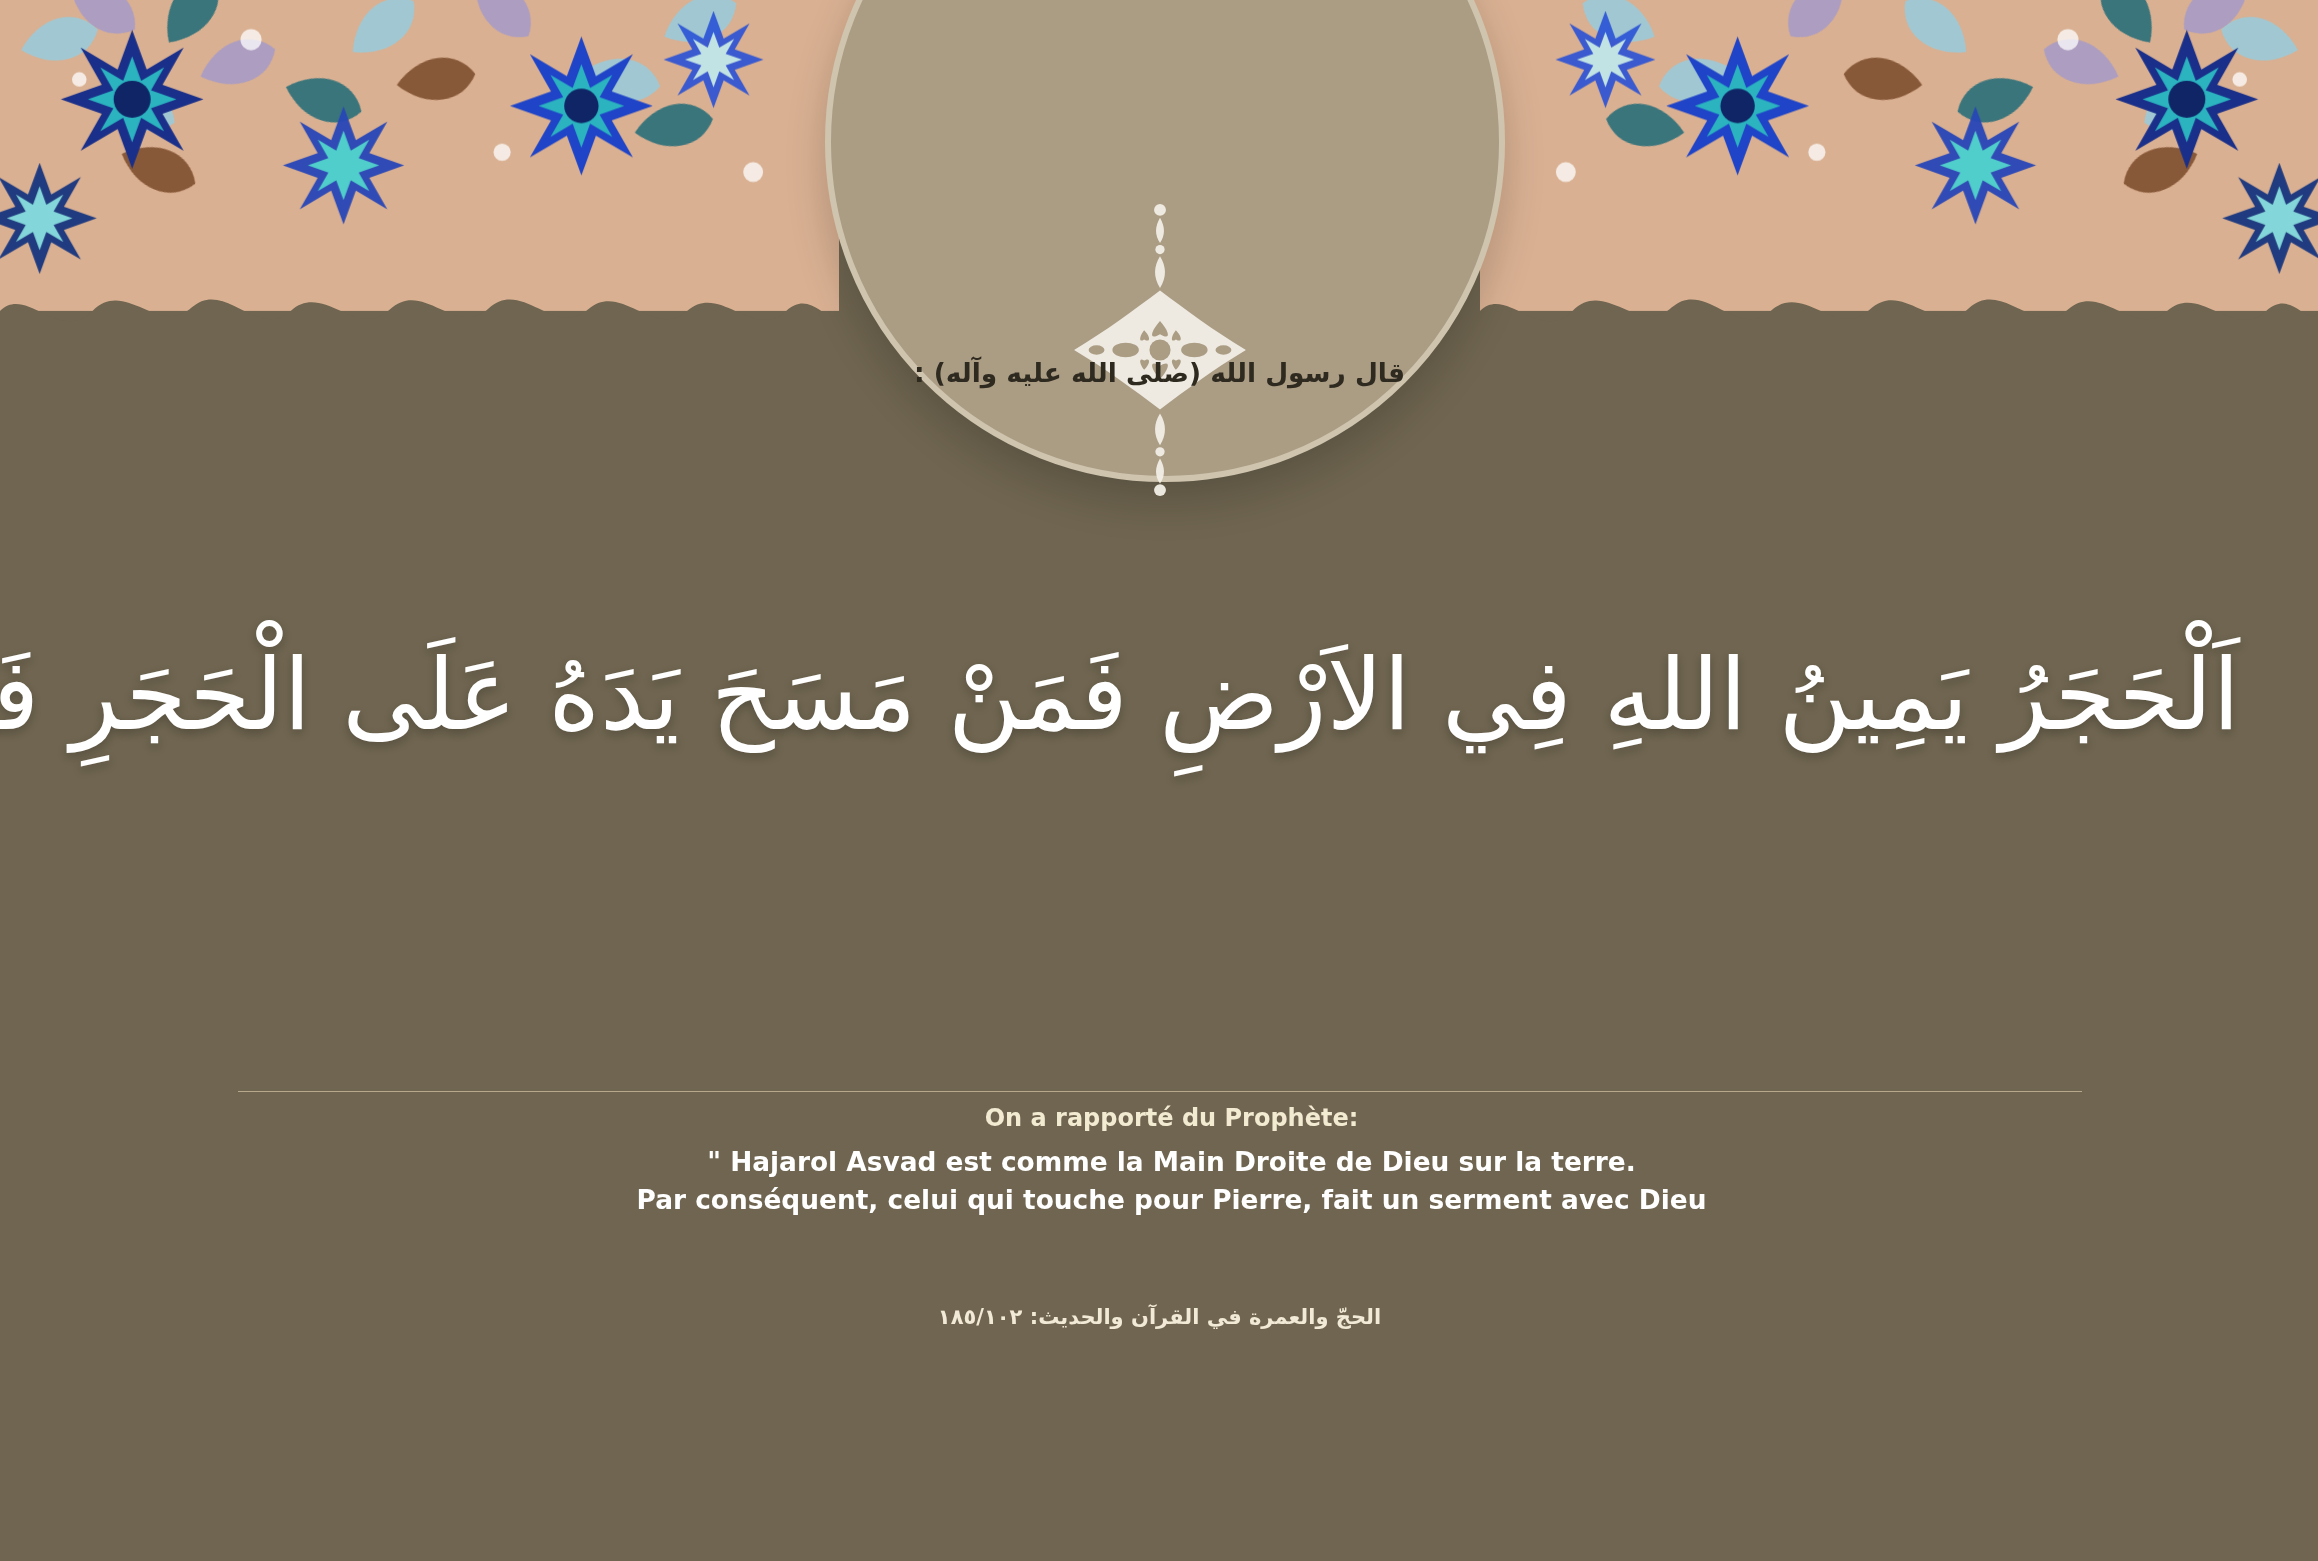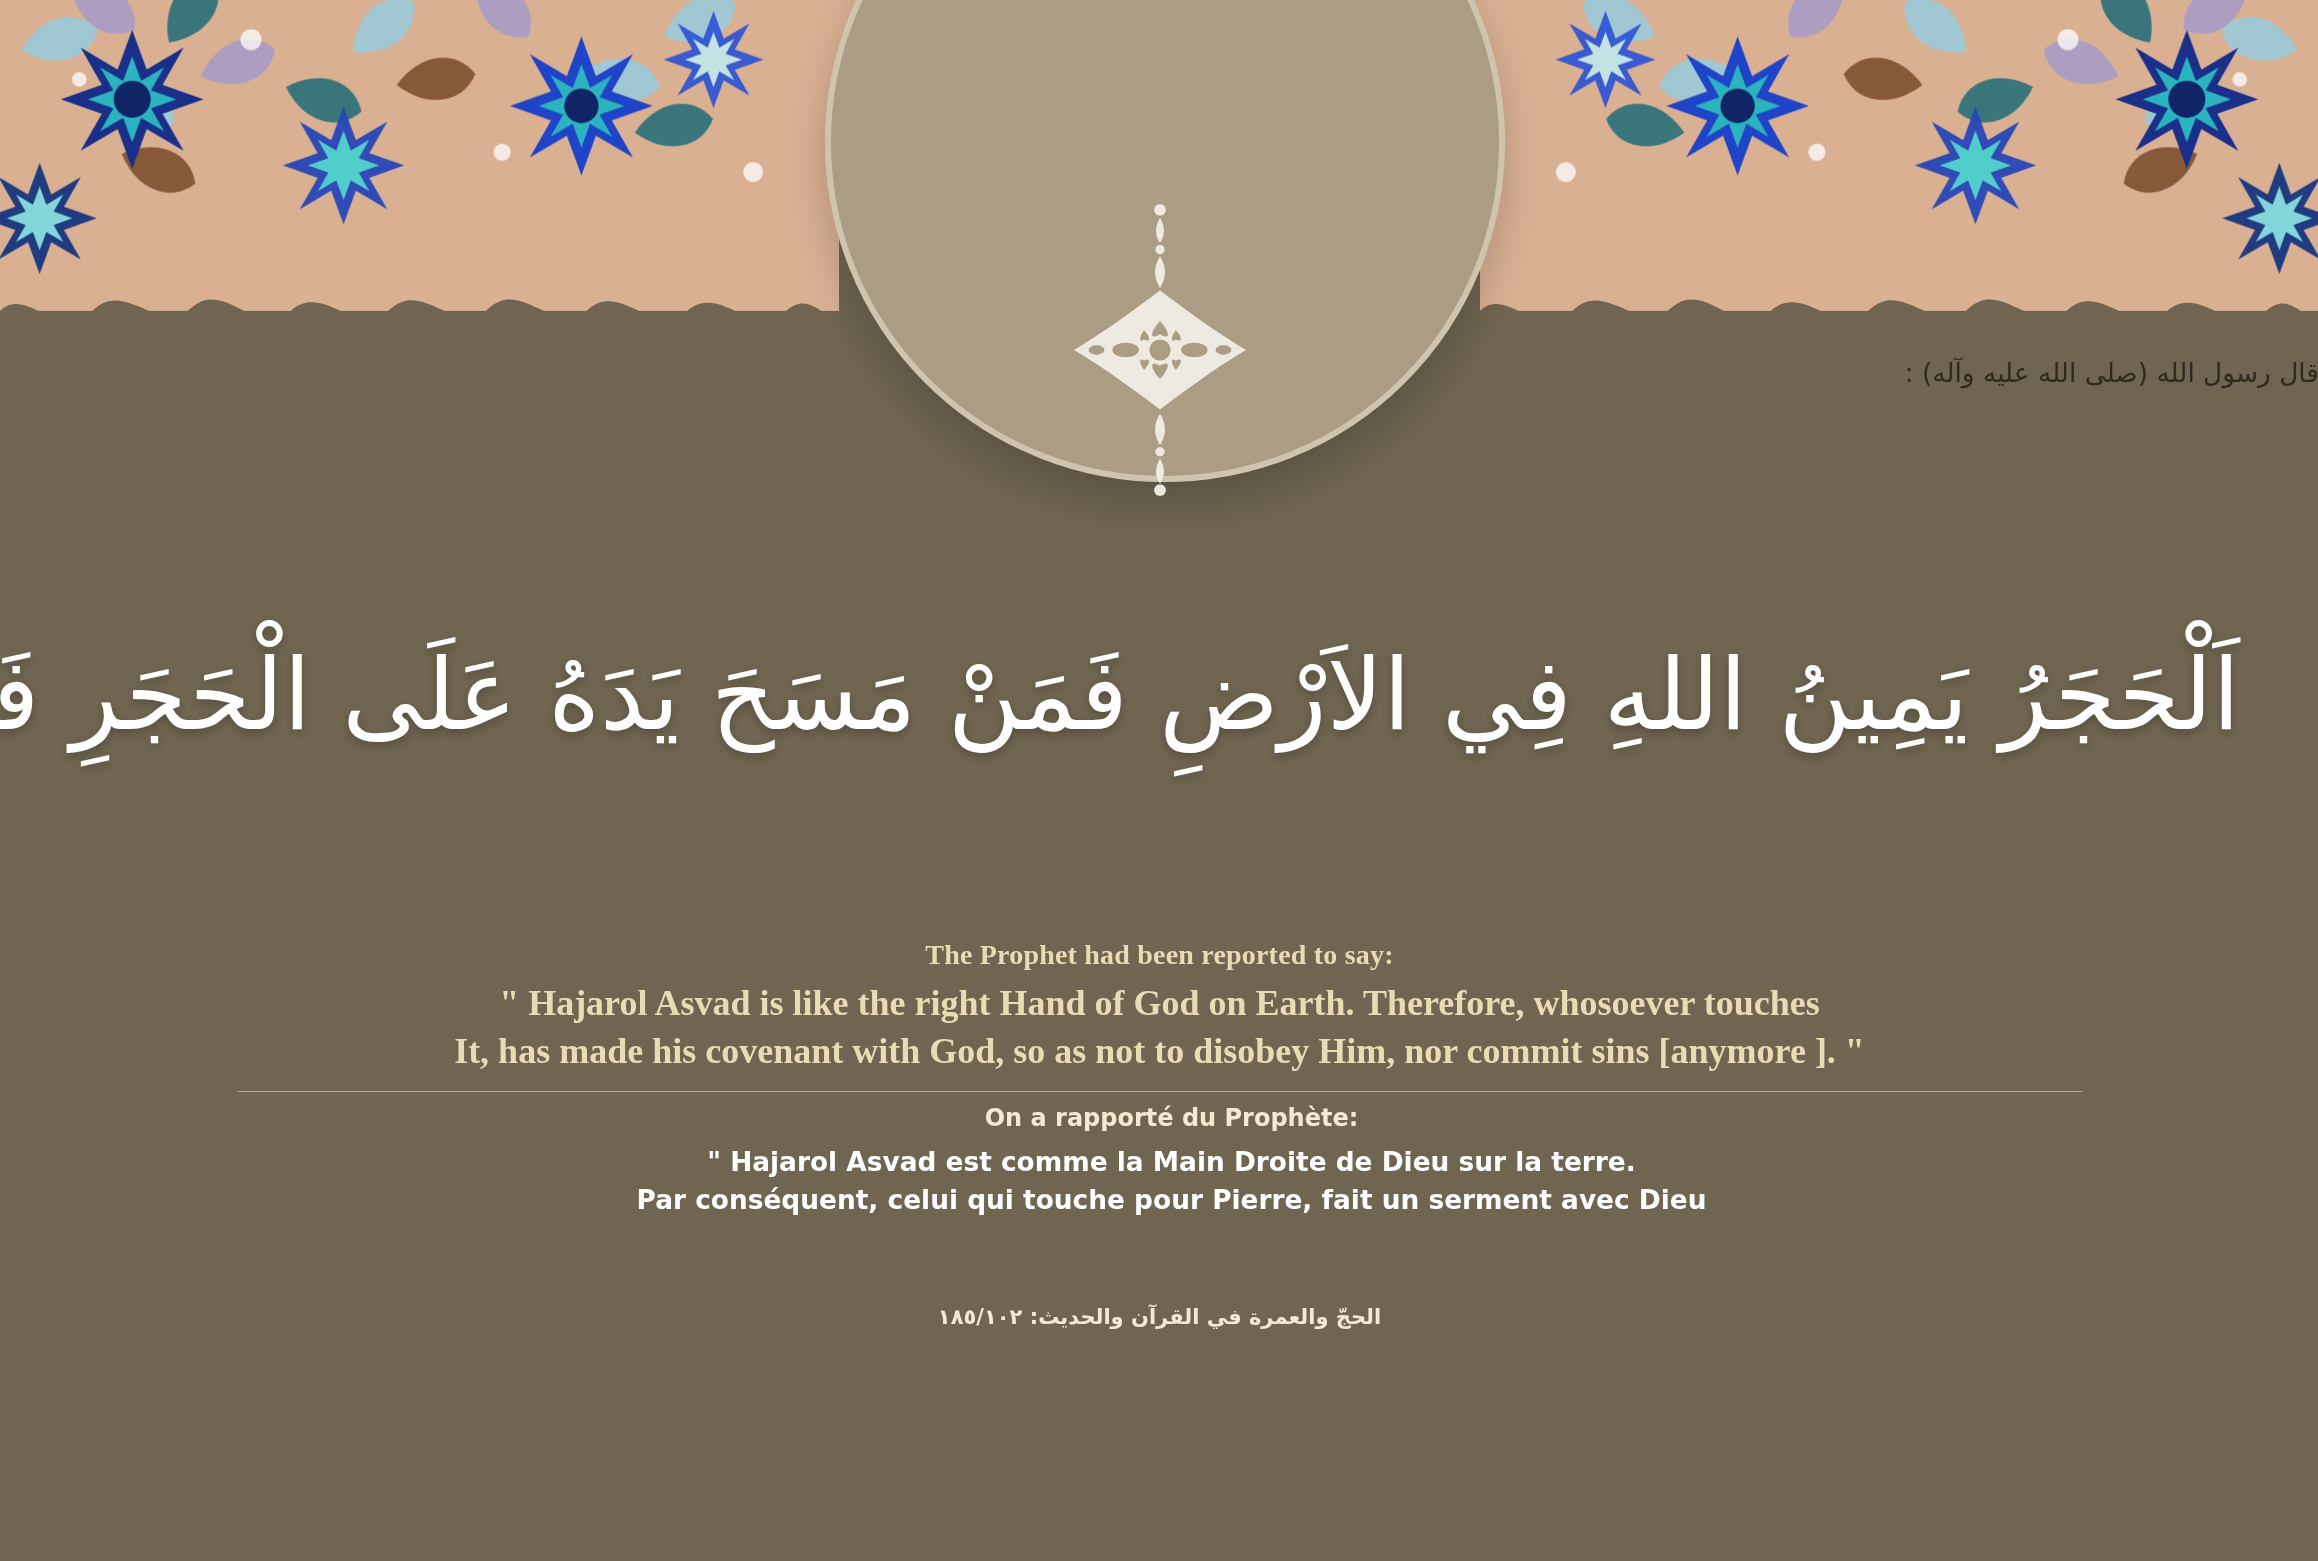--- a/index.html
+++ b/index.html
@@ -66,25 +66,26 @@
     position: absolute;
     inset: 0;
     border-radius: 50%;
   }
 
   .hadith-intro {
     position: absolute;
     left: 0;
     right: 0;
     top: 357px;
+    text-align: center;
     color: #2f2a20;
     font-size: 26.4px;
     direction: rtl;
     font-family: "DejaVu Sans", sans-serif;
-    font-weight: 400;
+    font-weight: 700;
     letter-spacing: 0px;
     z-index: 6;
   }
 
   
   .medallion-orn {
     position: absolute;
     left: 50%;
     top: 198px;
     transform: translateX(-50%);
@@ -394,25 +395,20 @@
       <path d="M194,200 C204,210 204,220 194,214 C186,220 186,210 194,200 Z"></path>
       <path d="M146,260 C156,250 156,240 146,246 C138,240 138,250 146,260 Z"></path>
       <path d="M194,260 C204,250 204,240 194,246 C186,240 186,250 194,260 Z"></path>
     </g>
   </svg>
 
   <div class="hadith-intro">قال رسول الله (صلى الله عليه وآله) :</div>
 
   <div class="calligraphy">اَلْحَجَرُ يَمِينُ اللهِ فِي الاَرْضِ فَمَنْ مَسَحَ يَدَهُ عَلَى الْحَجَرِ فَقَدْ بَايَعَ اللهَ اَنْ لاَيَعْصِيَهُ.</div>
 
-  <div class="english">
-    <div class="lead">The Prophet had been reported to say:</div>
-    <div class="quote">" Hajarol Asvad is like the right Hand of God on Earth. Therefore, whosoever touches</div>
-    <div class="quote">It, has made his covenant with God, so as not to disobey Him, nor commit sins [anymore ]. "</div>
-  </div>
 
   <div class="divider"></div>
 
   <div class="french">
     <div class="lead">On a rapporté du Prophète:</div>
     <div class="quote">" Hajarol Asvad est comme la Main Droite de Dieu sur la terre.</div>
     <div class="quote">Par conséquent, celui qui touche pour Pierre, fait un serment avec Dieu</div>
   </div>
 
   <div class="source">الحجّ والعمرة في القرآن والحديث: ١٨٥/١٠٢</div>

